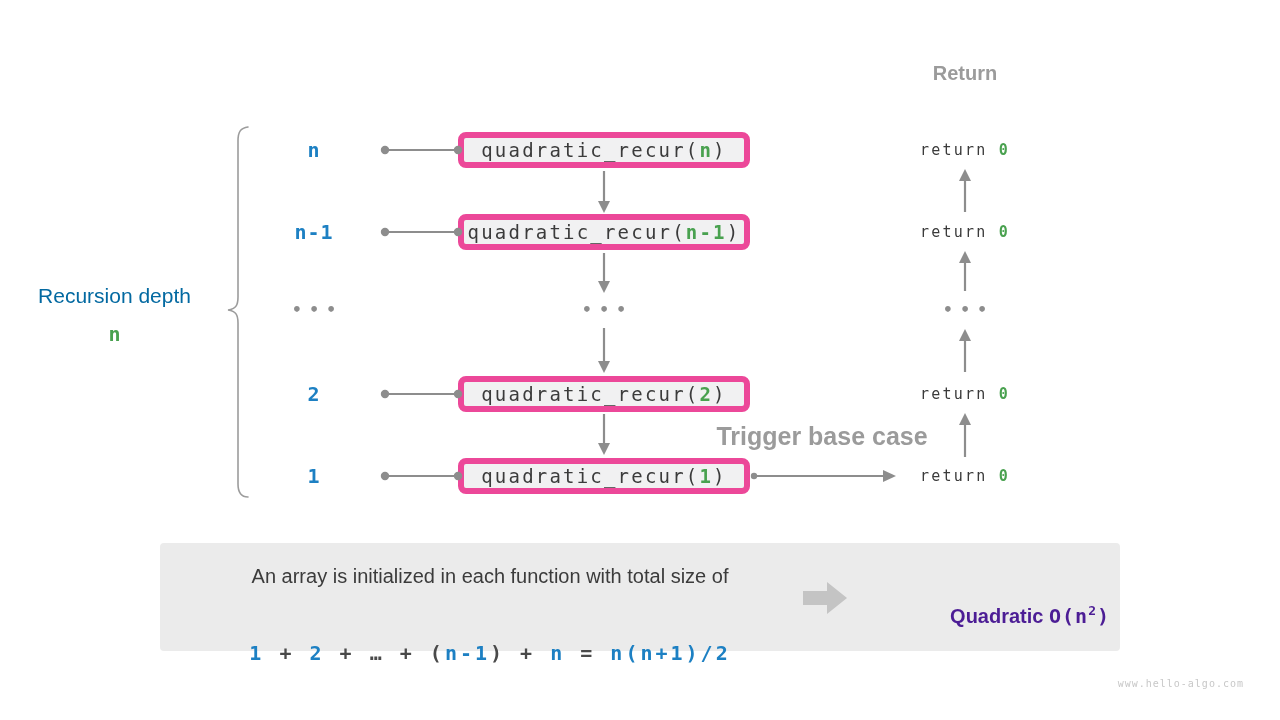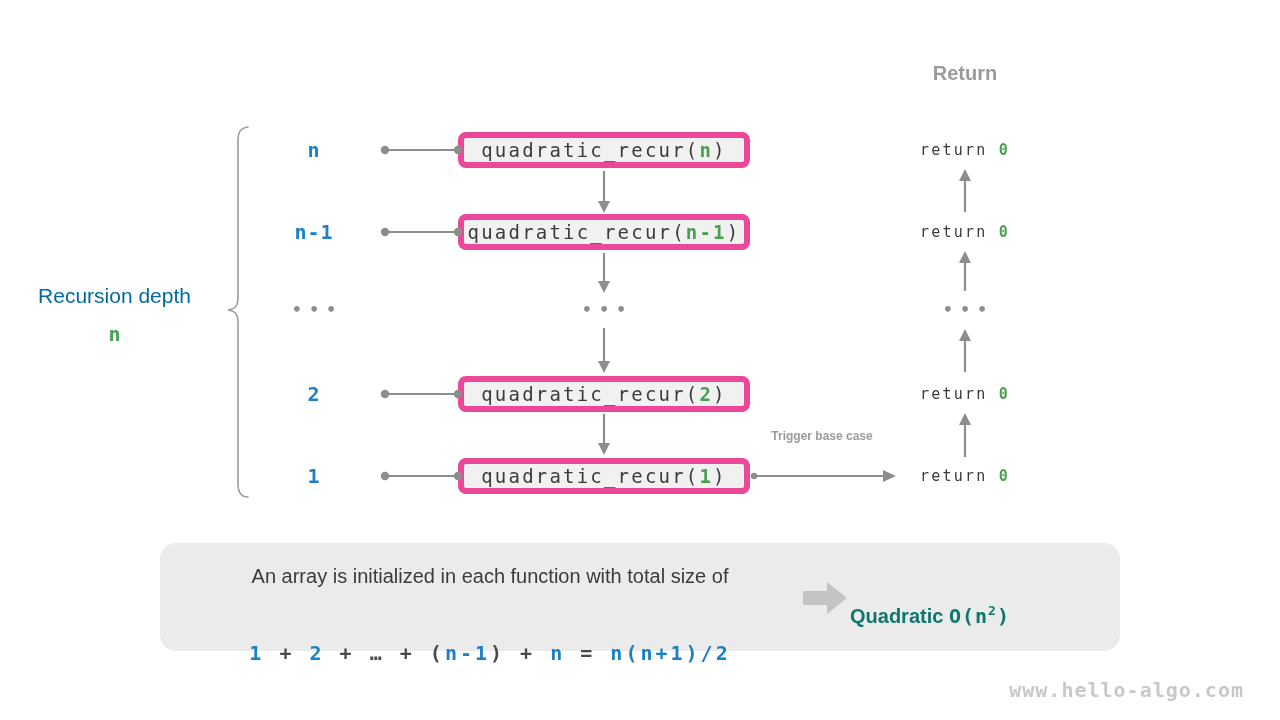--- a/index.html
+++ b/index.html
@@ -42,39 +42,39 @@
   .retval{color:#49a14f;font-weight:bold;}
 
   
   .depth-text{position:absolute;left:12px;top:283px;width:205px;height:26px;line-height:26px;
               text-align:center;font-size:21px;color:#0369a1;}
   .depth-value{position:absolute;left:12px;top:321px;width:205px;height:26px;line-height:26px;text-align:center;
                font-family:"DejaVu Sans Mono",monospace;font-size:20px;font-weight:bold;color:#49a14f;}
 
   
   .trigger{position:absolute;left:712px;top:423px;width:220px;height:26px;line-height:26px;text-align:center;
-           font-size:12px;font-weight:bold;color:#9b9b9b;}
+           font-size:25px;font-weight:bold;color:#9b9b9b;}
 
   
-  .panel{position:absolute;left:160px;top:543px;width:960px;height:108px;background:#ebebeb;border-radius:16px;}
+  .panel{position:absolute;left:160px;top:543px;width:960px;height:108px;background:#ebebeb;border-radius:4px;}
   .p-line1{position:absolute;left:20px;top:20px;width:620px;height:26px;line-height:26px;text-align:center;
            font-size:20px;color:#3b3b3b;}
   .p-formula{position:absolute;left:20px;top:60px;width:620px;height:28px;line-height:28px;text-align:center;
              font-family:"DejaVu Sans Mono",monospace;font-size:20px;font-weight:bold;letter-spacing:3px;white-space:pre;margin-top:36px;}
   .f-blue{color:#1d80c3;} .f-dark{color:#4a4a4a;}
   .p-space-title{position:absolute;left:690px;top:20px;width:260px;height:26px;line-height:26px;text-align:center;
                  font-size:20px;font-weight:bold;color:#3b3b3b;}
-  .p-complex{position:absolute;left:690px;top:58px;width:260px;height:30px;line-height:30px;text-align:left;
-             color:#0f766e;font-size:20px;font-weight:bold;white-space:pre;}
+  .p-complex{position:absolute;left:690px;top:58px;width:260px;height:30px;line-height:30px;text-align:right;
+             color:#4c1d95;font-size:20px;font-weight:bold;white-space:pre;}
   .p-complex .oo{font-family:"DejaVu Sans Mono",monospace;letter-spacing:1px;}
   .p-complex sup{font-size:13px;vertical-align:super;line-height:0;}
 
   
   .watermark{position:absolute;top:678px;right:36px;font-family:"DejaVu Sans Mono",monospace;
-             font-size:20px;color:#c8c8c8;letter-spacing:1px;font-weight:bold;}
+             font-size:10px;color:#c8c8c8;letter-spacing:1px;}
 
   
   .overlay{position:absolute;left:0;top:0;width:1280px;height:720px;pointer-events:none;}
 </style>
 </head>
 <body>
 
 <div class="canvas">
 
   <div class="hdr hdr-return">Return</div>

